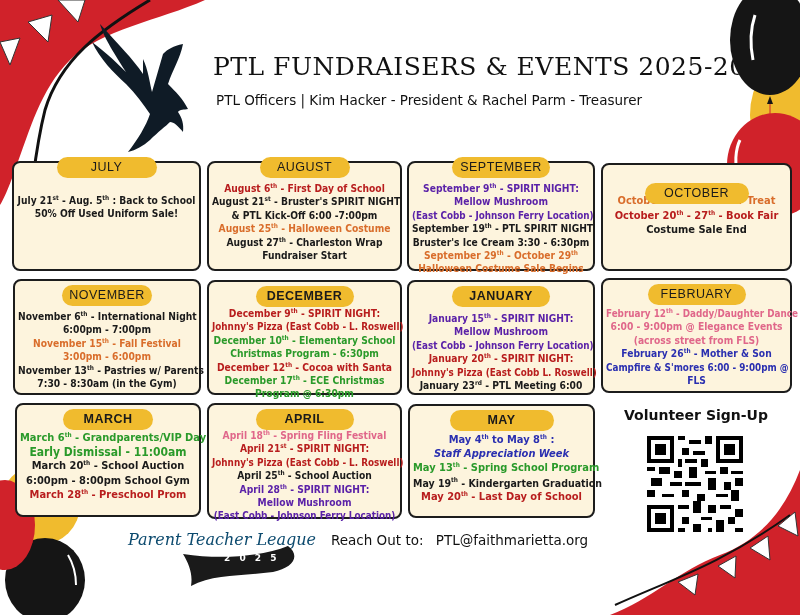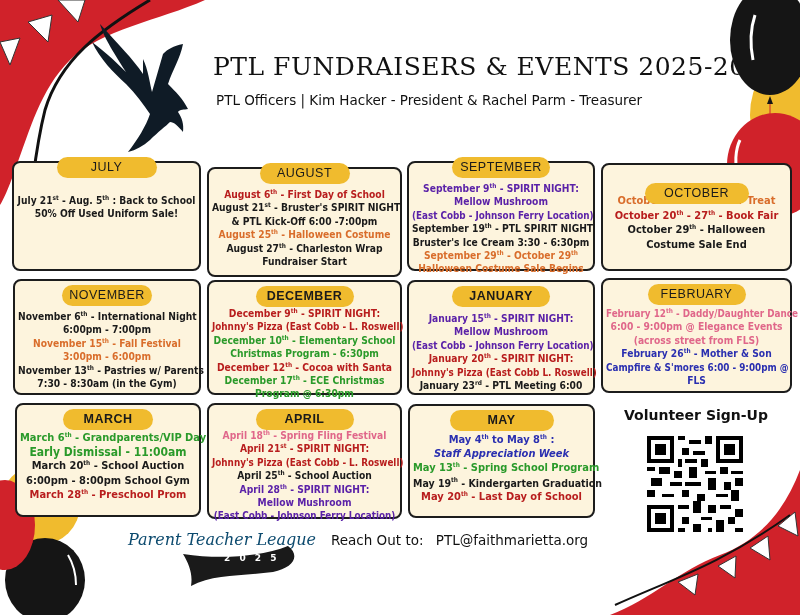--- a/index.html
+++ b/index.html
@@ -110,21 +110,21 @@
 </svg>
 
 <div class="card" style="left:12px;top:161px;width:189px;height:110px;">
   <span class="pill" style="width:100px;">JULY</span>
   <div class="lines" style="margin-top:10px;">
     <span class="line c-black">July 21<sup>st</sup> - Aug. 5<sup>th</sup> :  Back to School</span>
     <span class="line c-black">50% Off Used Uniform Sale!</span>
   </div>
 </div>
 
-<div class="card" style="left:207px;top:167px;width:195px;height:110px;">
+<div class="card" style="left:207px;top:161px;width:195px;height:110px;">
   <span class="pill" style="width:90px;">AUGUST</span>
   <div class="lines">
     <span class="line c-red">August 6<sup>th</sup> - First Day of School</span>
     <span class="line c-black">August 21<sup>st</sup> - Bruster's SPIRIT NIGHT</span>
     <span class="line c-black">&amp; PTL Kick-Off 6:00 -7:00pm</span>
     <span class="line c-orange">August 25<sup>th</sup> - Halloween Costume</span>
     <span class="line c-black">August 27<sup>th</sup> - Charleston Wrap</span>
     <span class="line c-black">Fundraiser Start</span>
   </div>
 </div>
@@ -140,21 +140,20 @@
     <span class="line c-orange">September 29<sup>th</sup> - October 29<sup>th</sup></span>
     <span class="line c-orange">Halloween Costume Sale Begins</span>
   </div>
 </div>
 
 <div class="card" style="left:601px;top:163px;width:191px;height:108px;">
   <span class="pill" style="width:104px;top:18px;">OCTOBER</span>
   <div class="lines" style="margin-top:8px;">
     <span class="line c-orange" style="font-size:11px;line-height:14.5px;">October 24<sup>th</sup> - Trunk or Treat</span>
     <span class="line c-red" style="font-size:11px;line-height:14.5px;">October 20<sup>th</sup> - 27<sup>th</sup> - Book Fair</span>
-    <span class="line c-black" style="font-size:11px;line-height:14.5px;">October 29<sup>th</sup> - Halloween</span>
     <span class="line c-black" style="font-size:11px;line-height:14.5px;">Costume Sale End</span>
   </div>
 </div>
 
 <div class="card" style="left:13px;top:279px;width:188px;height:116px;">
   <span class="pill" style="width:90px;top:4px;">NOVEMBER</span>
   <div class="lines" style="margin-top:8px;">
     <span class="line c-black">November 6<sup>th</sup> - International Night</span>
     <span class="line c-black">6:00pm - 7:00pm</span>
     <span class="line c-orange">November 15<sup>th</sup> - Fall Festival</span>

